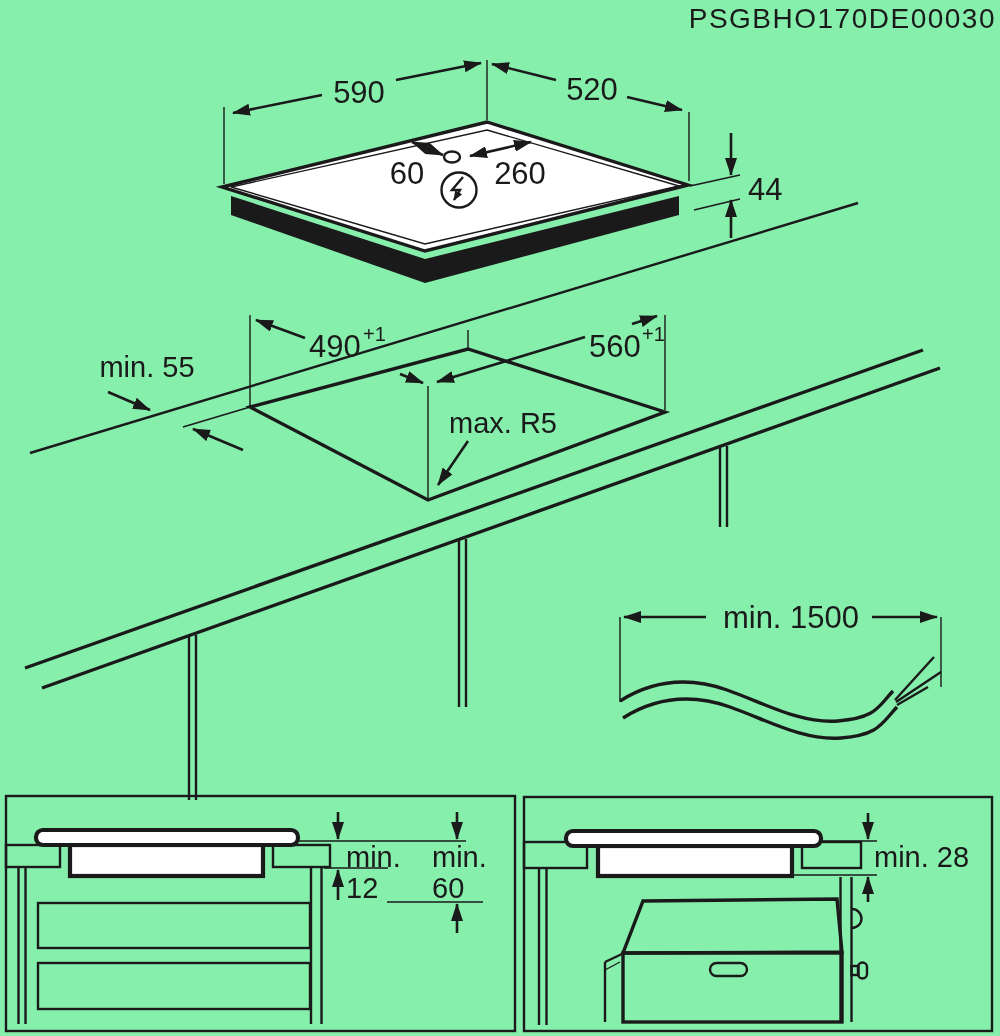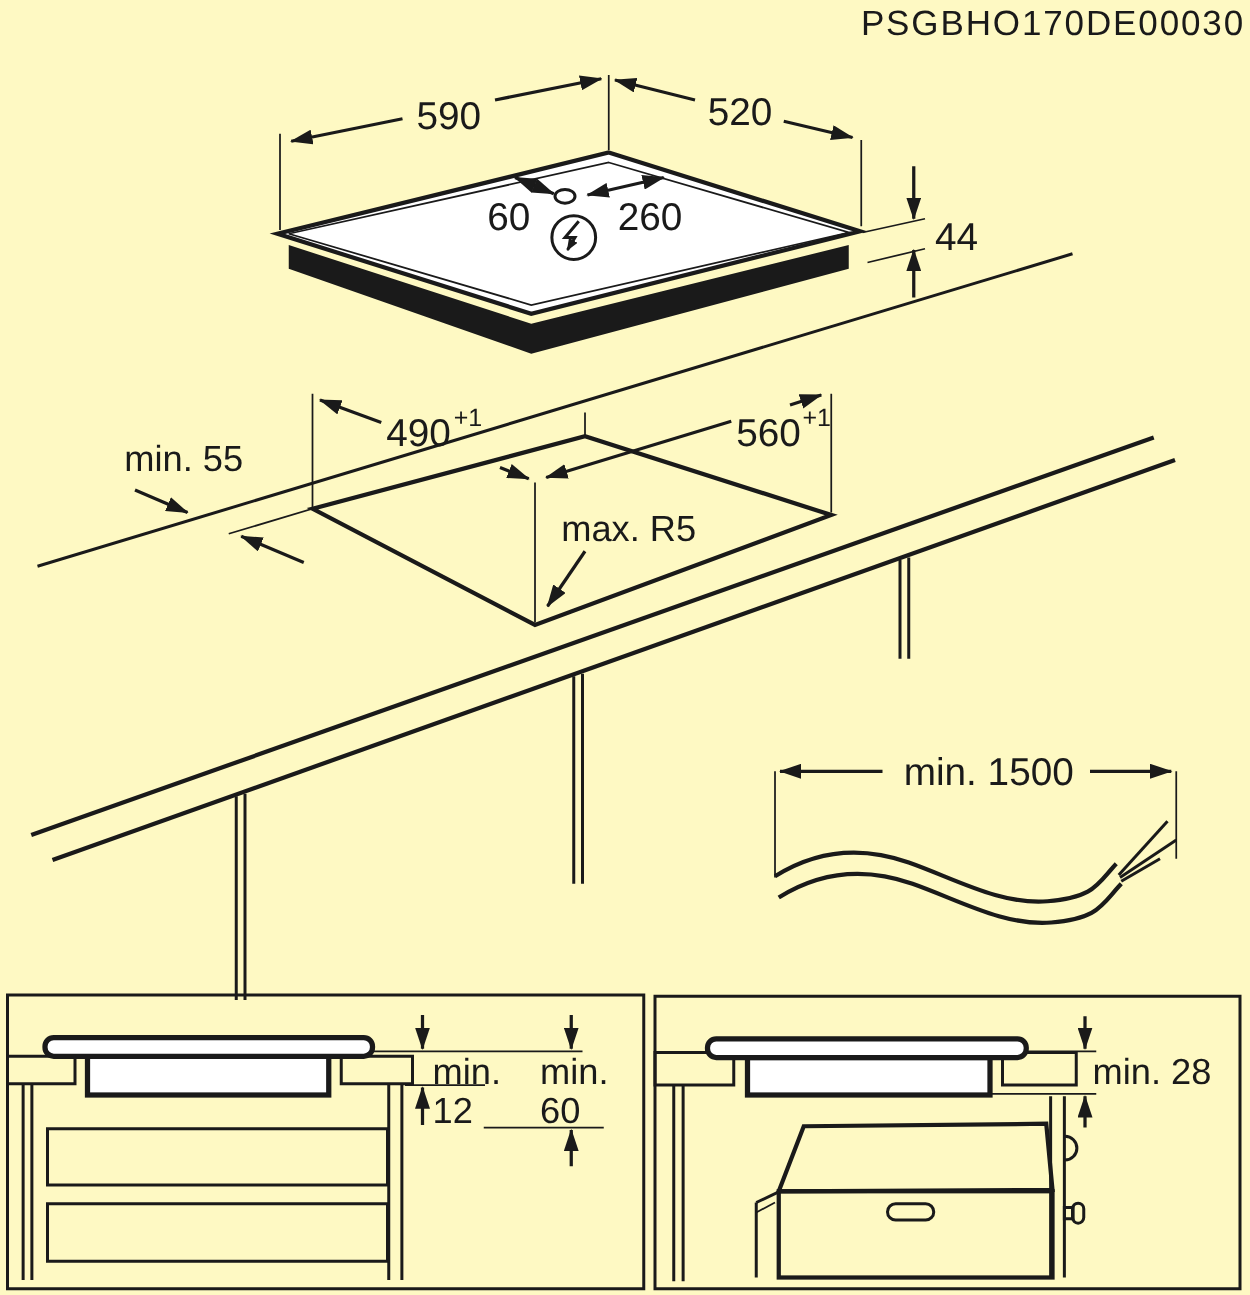--- a/index.html
+++ b/index.html
@@ -1,16 +1,16 @@
 <!DOCTYPE html>
 <html><head>
 <meta charset="utf-8">
 <style>
   html,body{margin:0;padding:0;background:#e8e8e8;}
-  .canvas{width:1000px;height:1036px;background:#fef9c3;position:relative;margin:0;}
+  .canvas{width:1000px;height:1036px;background:#86efac;position:relative;margin:0;}
   svg{display:block;}
   svg line, svg path, svg polygon, svg polyline, svg rect, svg circle, svg ellipse{
     stroke:#1a1a1a; fill:none; stroke-linecap:butt;
   }
   .s-xl{stroke-width:3.4;}
   .s-h{stroke-width:4.2;}
   .s-l{stroke-width:2.4;}
   .s-d{stroke-width:2.6;}
   .s-t{stroke-width:1.4;}
   .fill{fill:#1a1a1a;stroke:none;}

